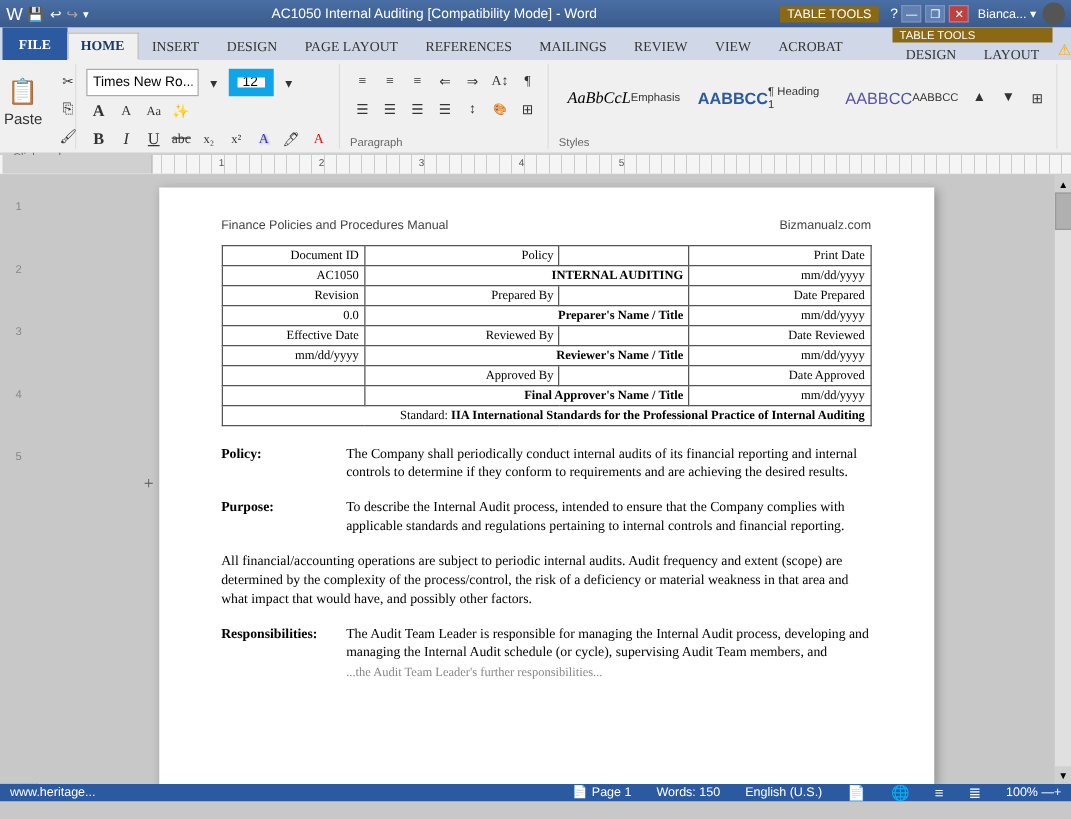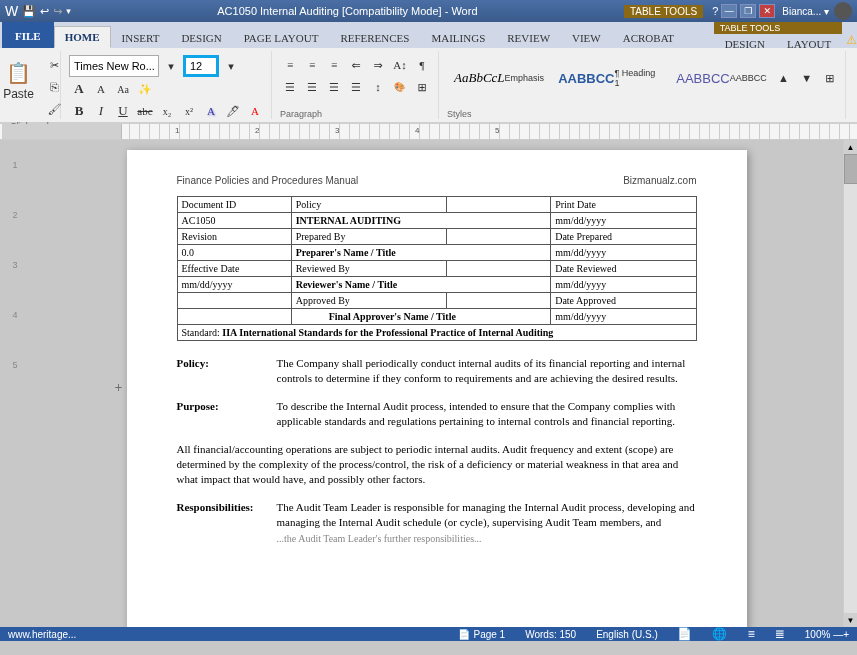--- a/index.html
+++ b/index.html
@@ -94,21 +94,21 @@
     
     .font-name-box {
       width: 90px; height: 22px;
       border: 1px solid #aaa;
       font-size: 11px;
       padding: 1px 4px;
       background: white;
     }
     .font-size-box {
       width: 36px; height: 22px;
-      border: 3px solid #0ea5e9;
+      border: 7px solid #0ea5e9;
       font-size: 11px;
       padding: 1px 4px;
       background: white;
     }
 
     
     #ruler {
       height: 16px;
       background: #f5f5f5;
       border-bottom: 1px solid #ccc;
@@ -214,20 +214,21 @@
     .doc-table {
       width: 100%;
       border-collapse: collapse;
       font-size: 10px;
       margin-bottom: 15px;
     }
     .doc-table td {
       border: 1px solid #555;
       padding: 2px 4px;
       vertical-align: top;
+      text-align: right;
     }
 
     .doc-section {
       display: flex;
       margin-bottom: 12px;
       font-size: 11px;
       line-height: 1.4;
     }
     .doc-section-label {
       font-weight: bold;

